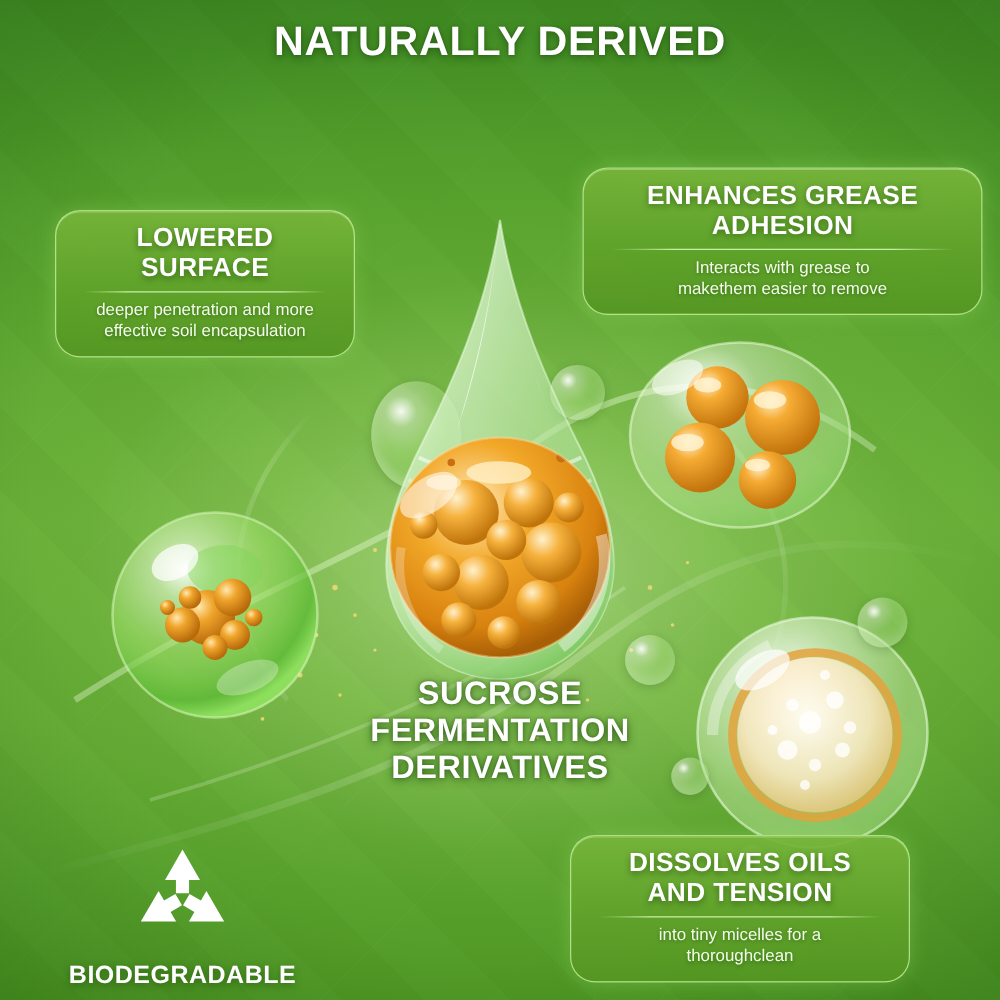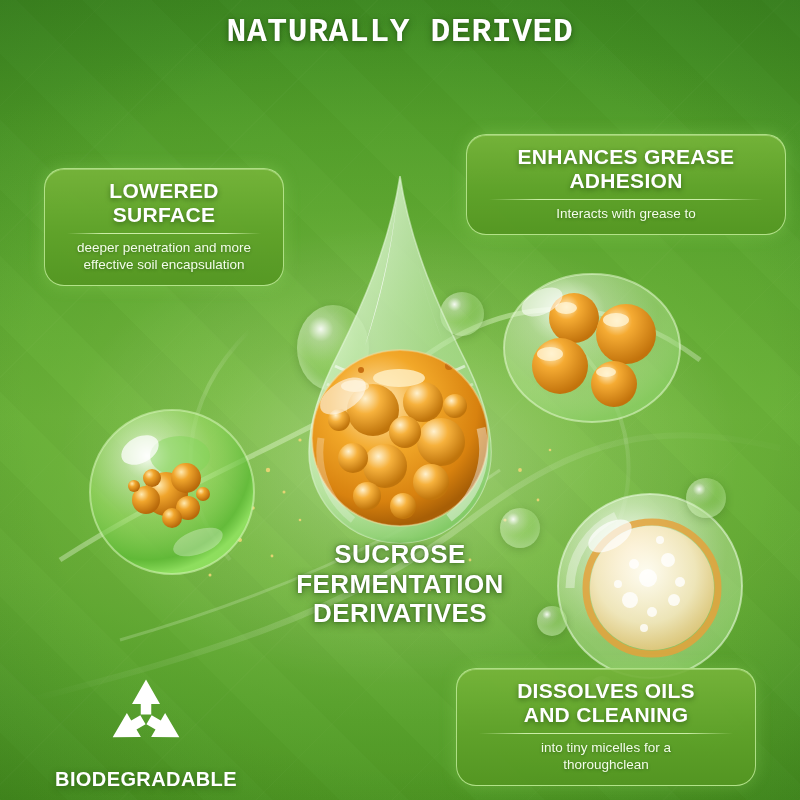--- a/index.html
+++ b/index.html
@@ -27,21 +27,20 @@
     position:absolute;inset:0;pointer-events:none;
     background:radial-gradient(ellipse 780px 760px at 50% 50%, rgba(0,0,0,0) 48%, rgba(20,60,10,.30) 100%);
   }
 
   
   .heading{
     position:absolute;top:14px;left:0;width:800px;text-align:center;
     color:#ffffff;font-weight:700;letter-spacing:.6px;line-height:1.16;
     text-shadow:0 2px 7px rgba(20,60,10,.55), 0 0 2px rgba(20,60,10,.4);
     z-index:30;
-    font-family:Liberation Mono, monospace;
   }
   .heading .l1{display:block;font-size:33px;}
   .heading .l2{display:block;font-size:33px;}
 
   
   .callout{
     position:absolute;z-index:28;border-radius:20px;
     border:1.4px solid rgba(190,235,150,.85);
     background:linear-gradient(180deg, rgba(118,180,58,.93) 0%, rgba(96,162,42,.93) 55%, rgba(84,150,34,.93) 100%);
     box-shadow:0 0 16px rgba(160,225,110,.30), inset 0 1px 0 rgba(230,255,200,.35);
@@ -54,21 +53,21 @@
   .callout .rule{
     height:1px;margin:7px 10px 6px;
     background:linear-gradient(90deg, rgba(210,245,175,0) 0%, rgba(214,246,180,.9) 18%, rgba(214,246,180,.9) 82%, rgba(210,245,175,0) 100%);
   }
   .callout .sub{
     color:#f3fde9;font-size:13.5px;line-height:1.25;font-weight:400;
     text-shadow:0 1px 3px rgba(25,65,10,.45);
   }
   #callout-left{left:44px;top:168px;width:240px;}
   #callout-topright{left:466px;top:134px;width:320px;}
-  #callout-bottomright{left:456px;top:668px;width:300px;}
+  #callout-bottomright{left:456px;top:668px;width:272px;}
 
   
   #droplet{position:absolute;left:235px;top:170px;width:330px;height:400px;z-index:20;}
 
   
   #center-label{
     position:absolute;left:150px;top:540px;width:500px;text-align:center;z-index:29;
     color:#ffffff;font-weight:700;font-size:26px;line-height:1.14;letter-spacing:.4px;
     text-shadow:0 2px 8px rgba(25,70,10,.70), 0 0 3px rgba(25,70,10,.5);
   }
@@ -342,27 +341,28 @@
   </div>
 
   <div class="callout" id="callout-topright">
     <div class="ttl">
       <div>ENHANCES GREASE</div>
       <div>ADHESION</div>
     </div>
     <div class="rule"></div>
     <div class="sub">
       <div>Interacts with grease to</div>
+      <div>makethem easier to remove</div>
     </div>
   </div>
 
   <div class="callout" id="callout-bottomright">
     <div class="ttl">
       <div>DISSOLVES OILS</div>
-      <div>AND CLEANING</div>
+      <div>AND TENSION</div>
     </div>
     <div class="rule"></div>
     <div class="sub">
       <div>into tiny micelles for a</div>
       <div>thoroughclean</div>
     </div>
   </div>
 
   <div id="center-label">
     <span>SUCROSE</span>

